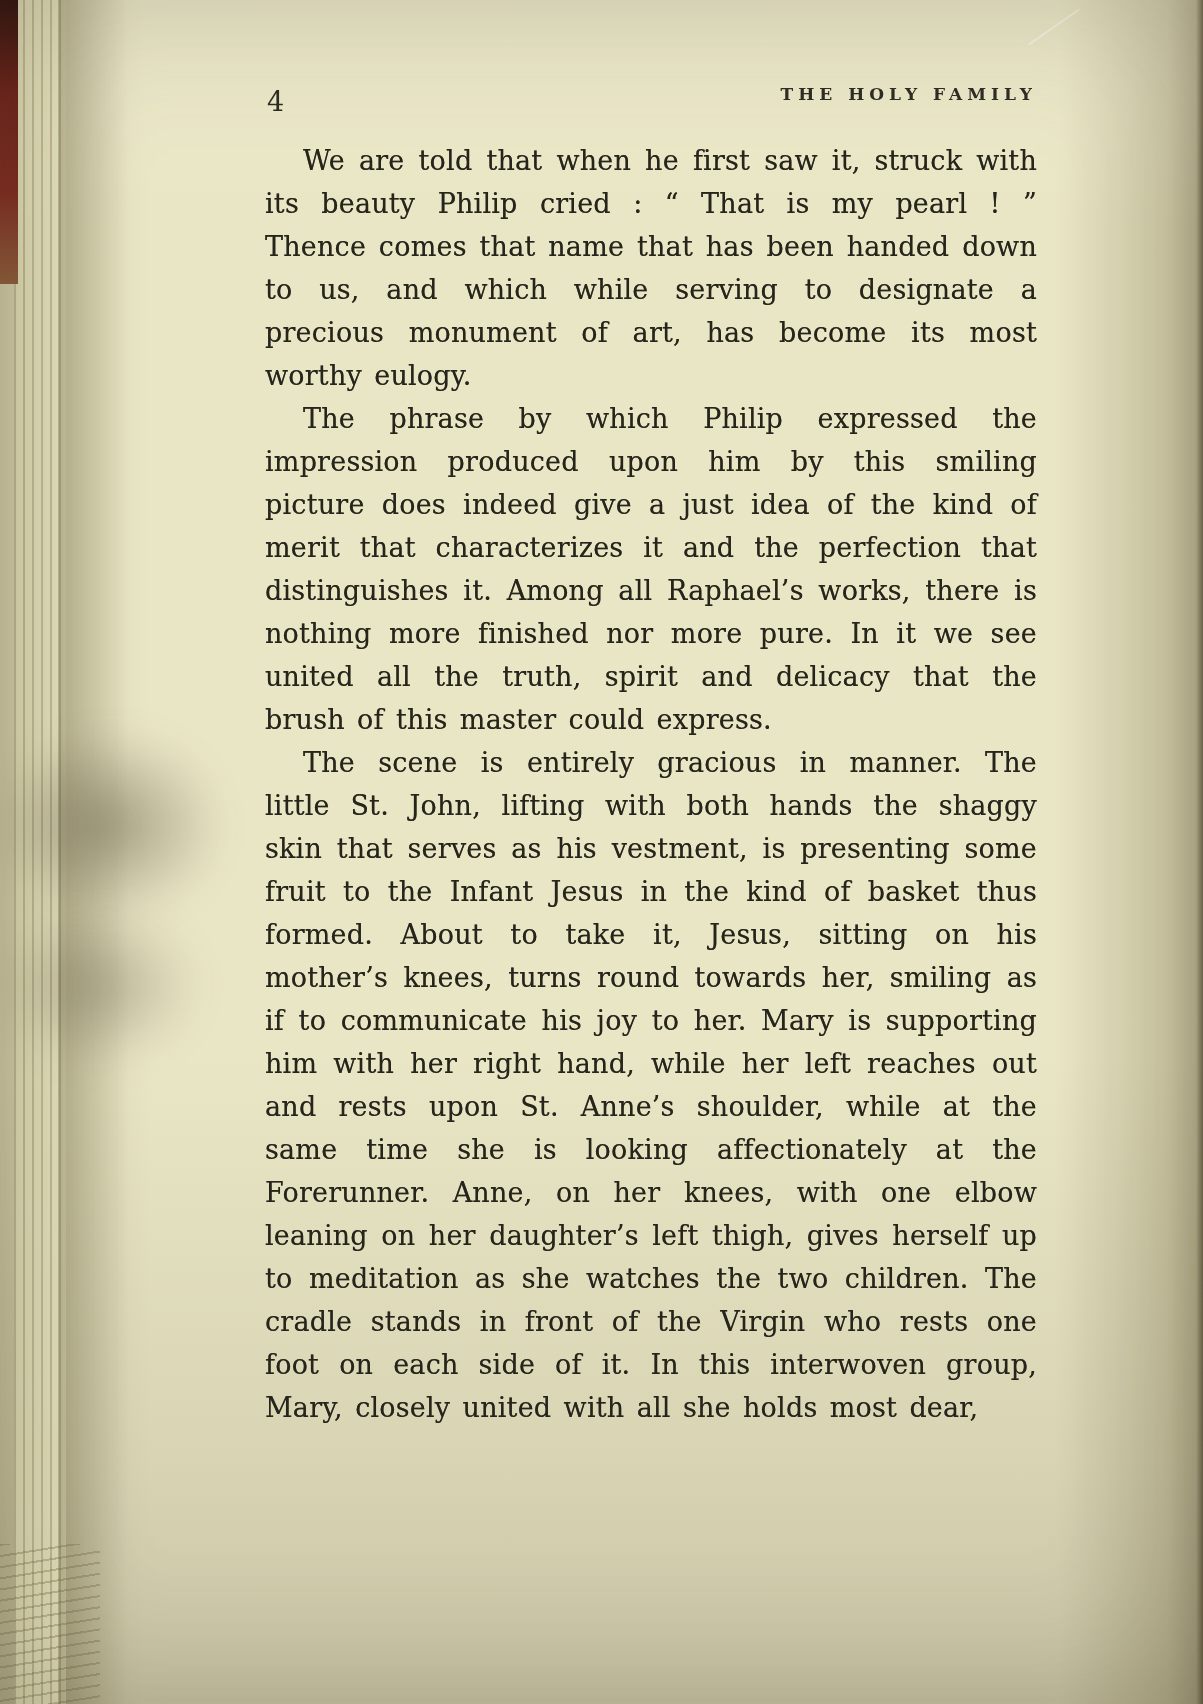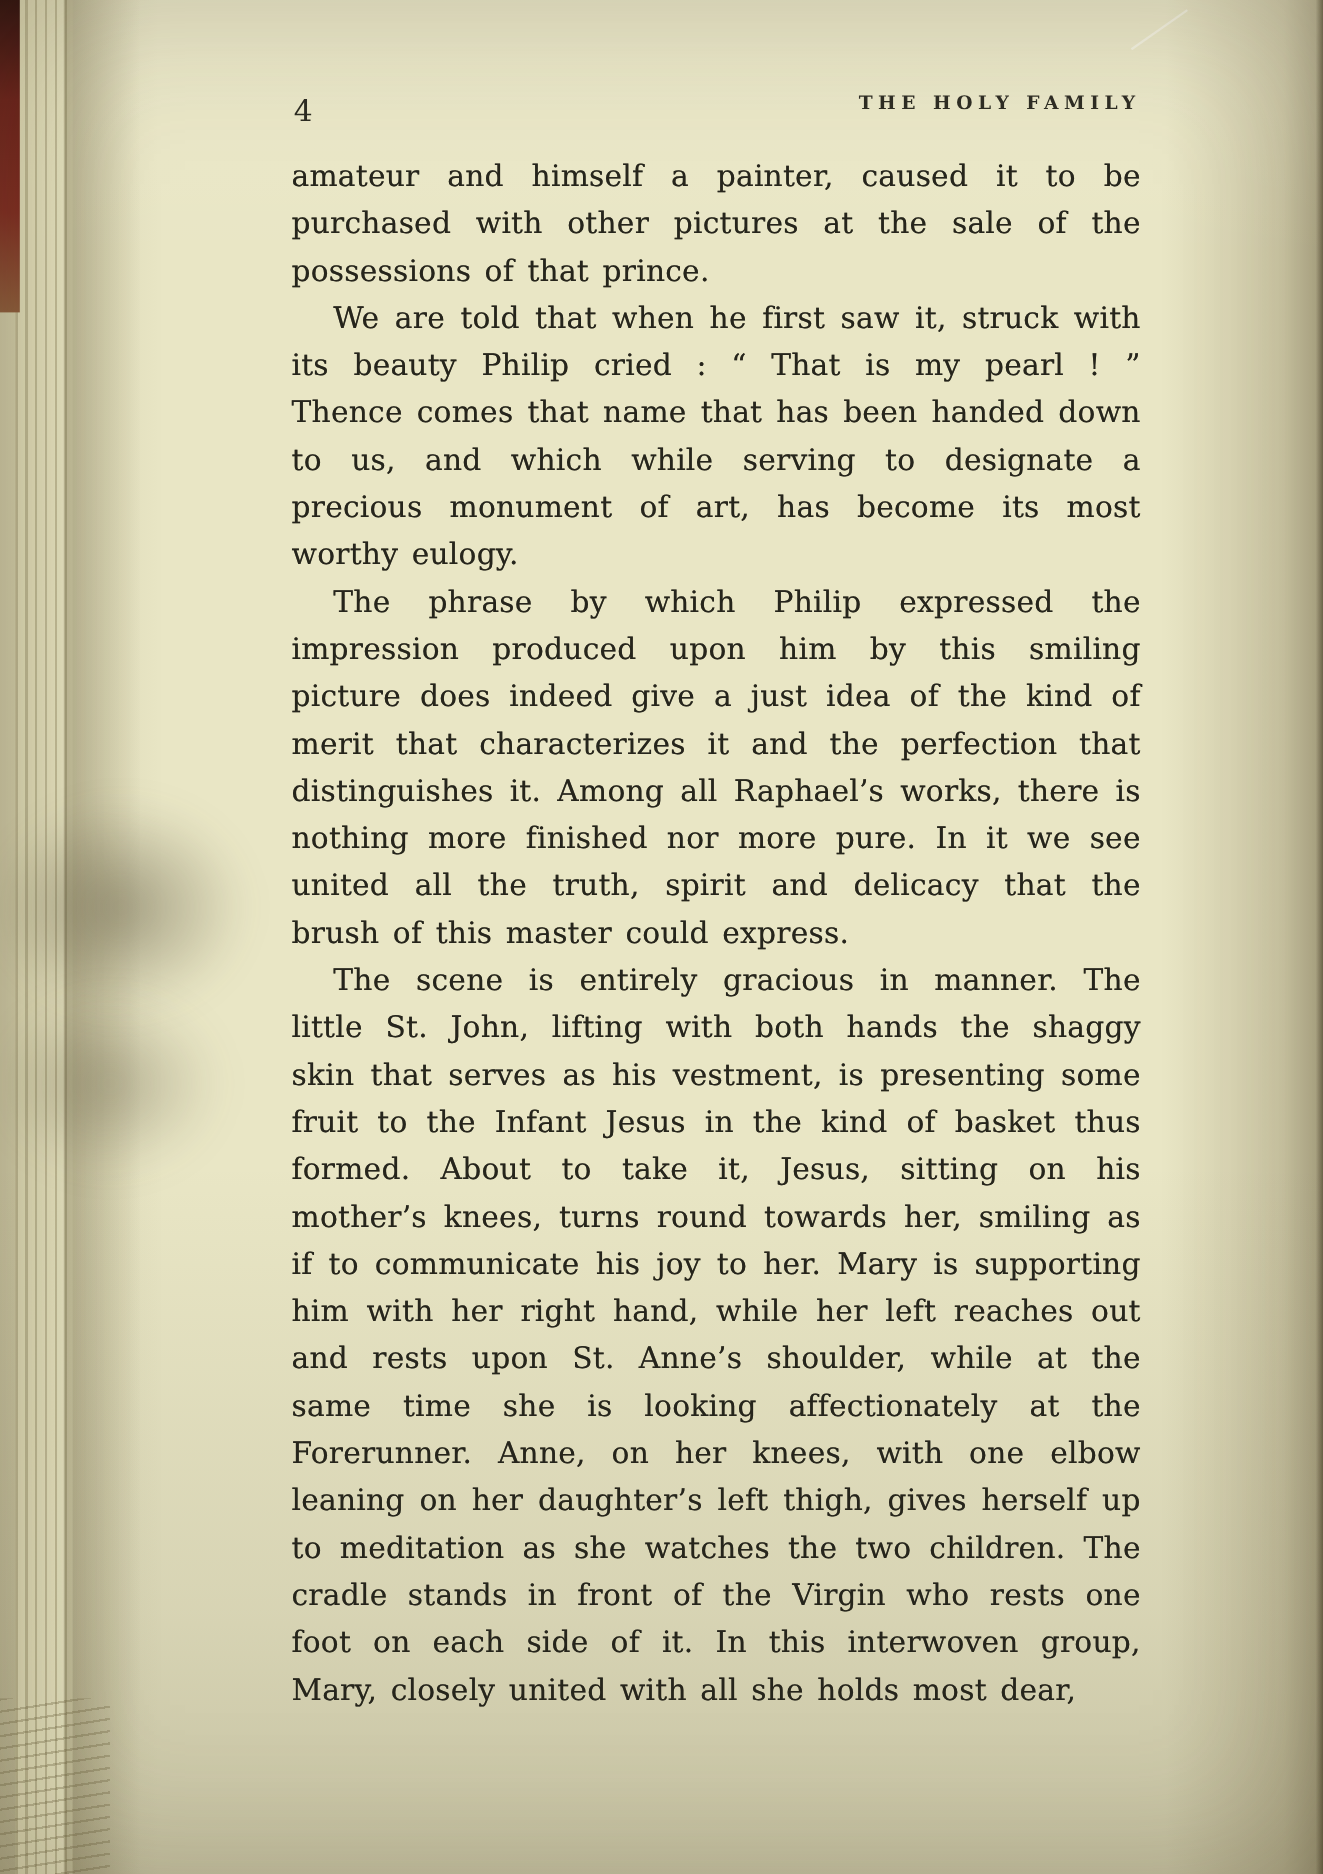--- a/index.html
+++ b/index.html
@@ -110,20 +110,19 @@
   <div class="smudge-b"></div>
   <div class="corner-line"></div>
   <div class="right-line"></div>
 
   <div class="page-head">
     <span class="page-num">4</span>
     <span class="running-head">THE HOLY FAMILY</span>
   </div>
 
   <div class="text-block">
-    <p class="para">amateur and himself a painter, caused it to be purchased with other pictures at the sale of the possessions of that prince.</p>
     <p class="para indent">We are told that when he first saw it, struck with its beauty Philip cried : “ That is my pearl ! ” Thence comes that name that has been handed down to us, and which while serving to designate a precious monument of art, has become its most worthy eulogy.</p>
     <p class="para indent">The phrase by which Philip expressed the impression produced upon him by this smiling picture does indeed give a just idea of the kind of merit that characterizes it and the perfection that distinguishes it. Among all Raphael’s works, there is nothing more finished nor more pure. In it we see united all the truth, spirit and delicacy that the brush of this master could express.</p>
     <p class="para indent">The scene is entirely gracious in manner. The little St. John, lifting with both hands the shaggy skin that serves as his vestment, is presenting some fruit to the Infant Jesus in the kind of basket thus formed. About to take it, Jesus, sitting on his mother’s knees, turns round towards her, smiling as if to communicate his joy to her. Mary is supporting him with her right hand, while her left reaches out and rests upon St. Anne’s shoulder, while at the same time she is looking affectionately at the Forerunner. Anne, on her knees, with one elbow leaning on her daughter’s left thigh, gives herself up to meditation as she watches the two children. The cradle stands in front of the Virgin who rests one foot on each side of it. In this interwoven group, Mary, closely united with all she holds most dear,</p>
   </div>
 
   <div class="vignette"></div>
 </div>
 
 </body></html>

